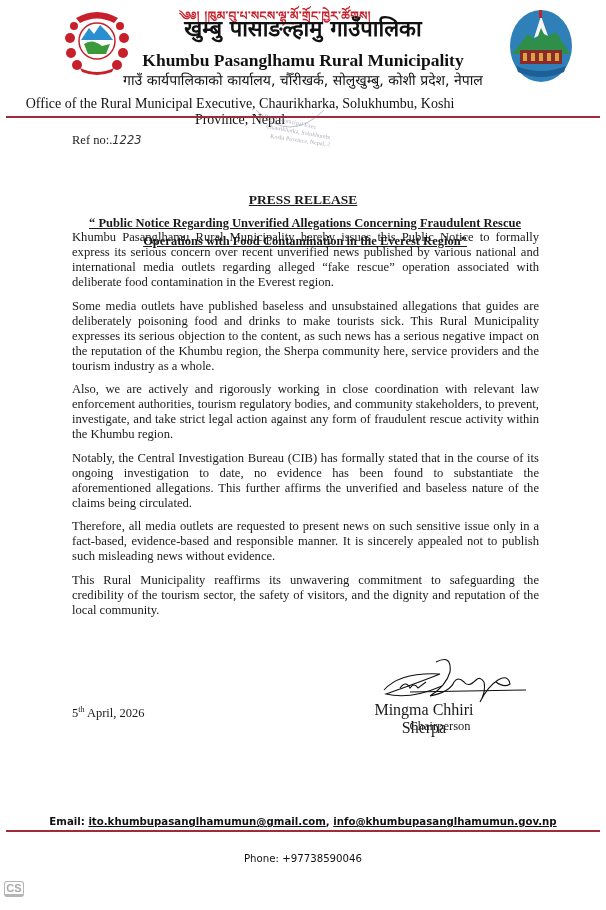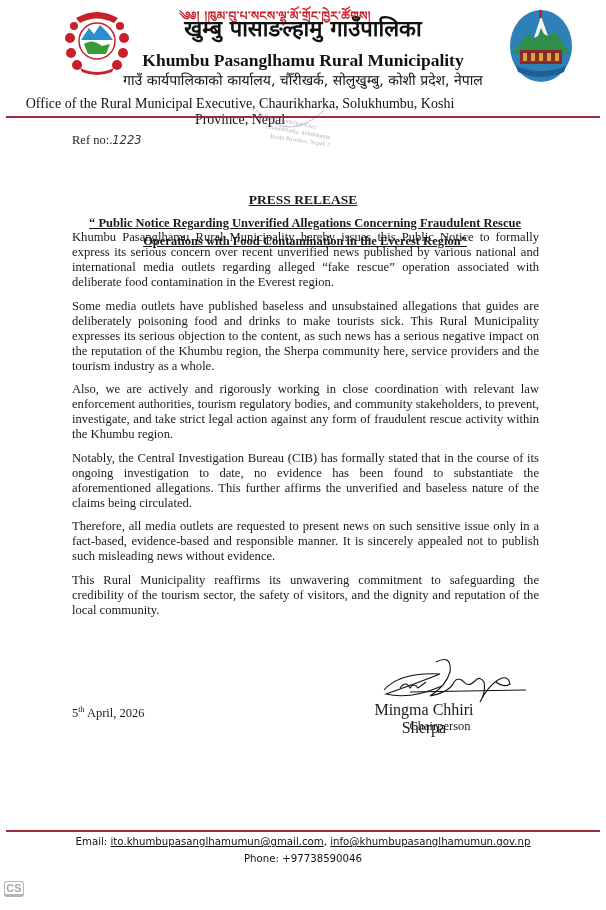--- a/index.html
+++ b/index.html
@@ -46,22 +46,22 @@
   .body-text {
     left: 72px; width: 467px; top: 230px; font-size: 12.6px; line-height: 15px; text-align: justify;
   }
   .body-text p { margin: 0 0 8.5px 0; }
   .date { left: 72px; top: 705px; font-size: 12.5px; }
   .date sup { font-size: 8px; }
   .signature { left: 380px; top: 652px; width: 150px; height: 55px; }
   .signer-name { left: 364px; top: 701px; width: 120px; font-size: 16px; text-align: center; }
   .signer-title { left: 380px; top: 719px; width: 120px; font-size: 12.5px; text-align: center; }
   .footer-email {
-    left: 0; width: 606px; top: 836px; text-align: center; font-family: "DejaVu Sans", sans-serif;
-    font-size: 10.2px; color: #111;
+    left: 0; width: 606px; top: 816px; text-align: center; font-family: "DejaVu Sans", sans-serif;
+    font-size: 10.2px; color: #111; font-weight: bold;
   }
   .footer-email a { color: #111; text-decoration: underline; }
   .footer-phone {
     left: 0; width: 606px; top: 853px; text-align: center; font-family: "DejaVu Sans", sans-serif;
     font-size: 10.2px; color: #111;
   }
   .camscanner { left: 4px; top: 881px; display: flex; align-items: center; gap: 4px; }
   .cs-badge {
     width: 20px; height: 16px; border: 1.5px solid #b5b5b5; border-radius: 3px; color: #a8a8a8;
     font-family: "Liberation Sans", sans-serif; font-size: 11px; font-weight: bold; display: flex;

